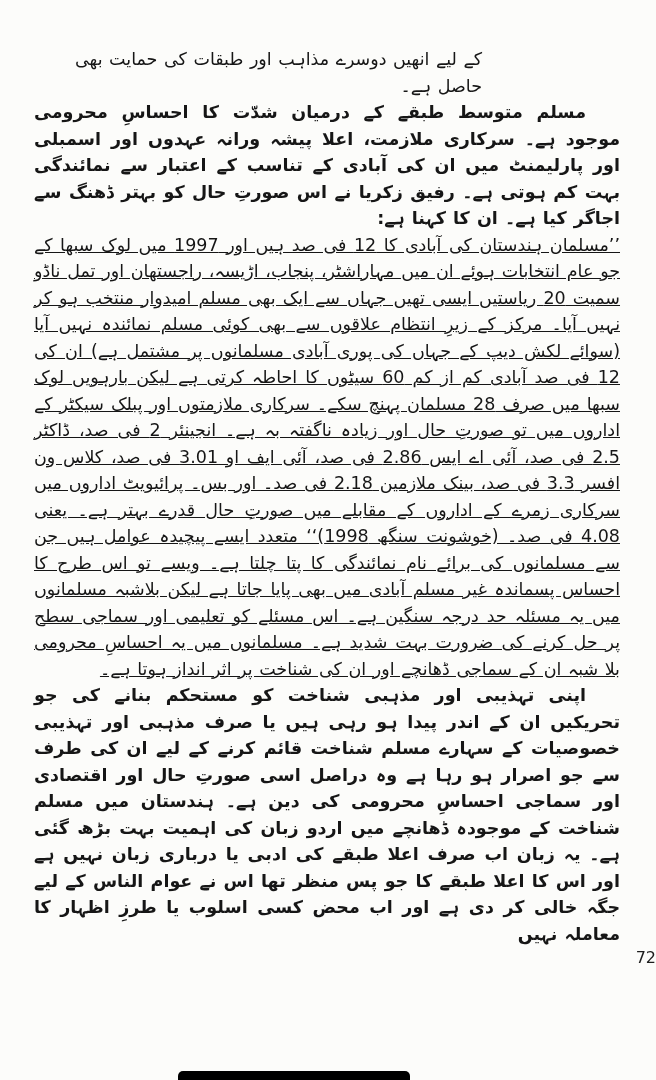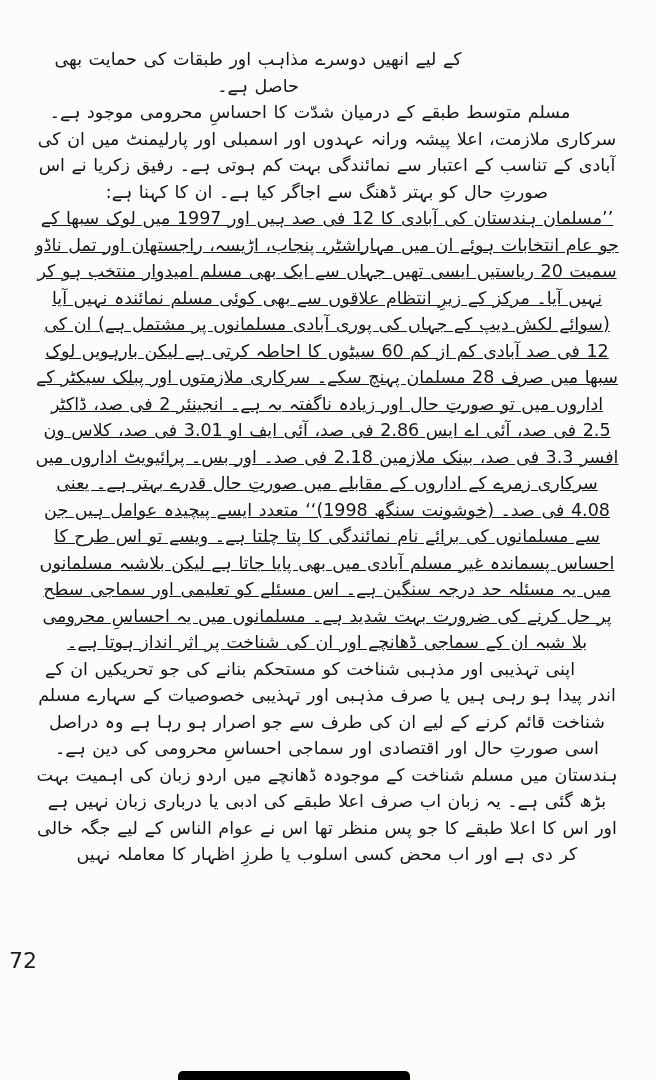--- a/index.html
+++ b/index.html
@@ -15,36 +15,35 @@
   .text-block{
     position:absolute;
     top:46px;left:34px;right:36px;
     direction:rtl;
     text-align:justify;
     font-size:17.5px;
     line-height:26.5px;
     letter-spacing:0;
     word-spacing:1px;
   }
-  .text-block p{margin:0;text-align:center;}
+  .text-block p{margin:0;}
   .p-cont{
     padding-right:138px;
     text-align:right;
     margin-bottom:16px;
   }
-  .p-indent{text-indent:34px;}
+  .p-indent{text-indent:34px;font-weight:bold;}
   .p-quote{text-indent:0;text-decoration:underline;}
   .page-number{
     position:absolute;
     top:948px;left:0;right:0;
-    text-align:left;
-    font-size:22px;
+    text-align:right;
+    font-size:16px;
     direction:ltr;
     color:#1d1d1d;
-    margin-left:9px;
   }
   .scan-mark{
     position:absolute;
     bottom:0;left:178px;
     width:232px;height:9px;
     background:#000;
     border-radius:5px 5px 0 0;
   }
 </style>
 </head>

